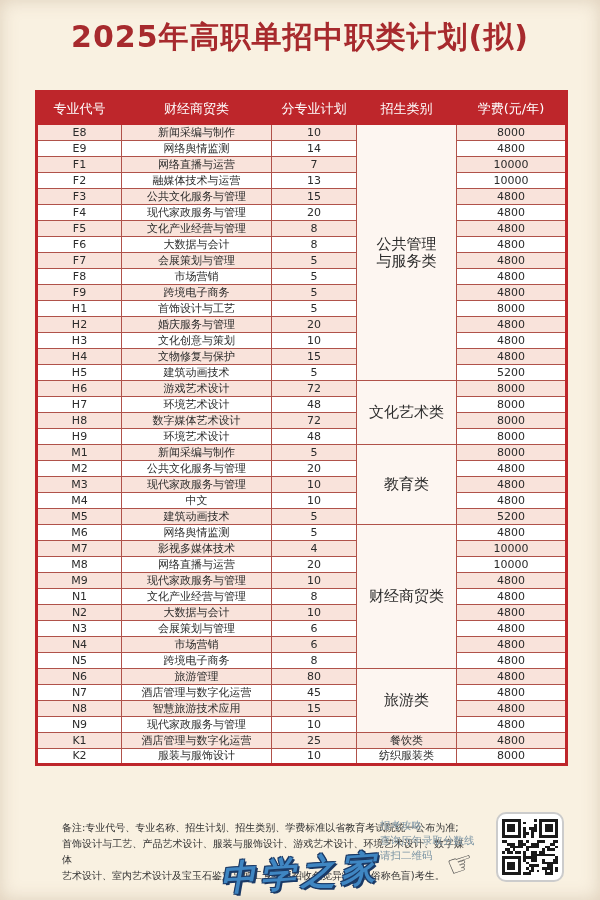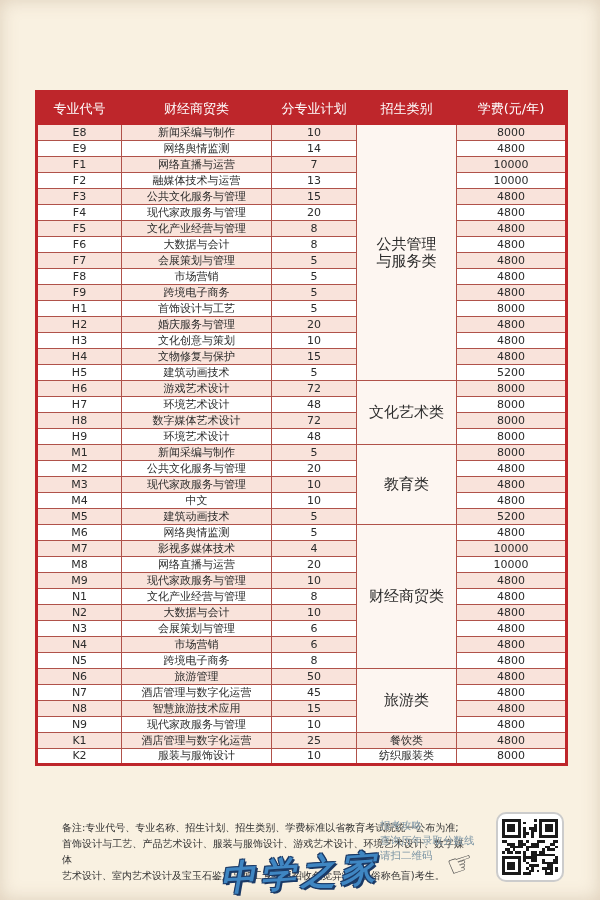--- a/index.html
+++ b/index.html
@@ -98,20 +98,21 @@
      -1px 1px 0 var(--wm-outline),
       2px 2px 0 var(--wm-outline);
     white-space:nowrap;
   }
 </style>
 </head>
 <body>
 
 <div class="page">
 
+  <h1 class="title">2025年高职单招中职类计划(拟)</h1>
 
   <table class="plan">
     <colgroup>
       <col style="width:85px">
       <col style="width:150px">
       <col style="width:85px">
       <col style="width:100px">
       <col style="width:110px">
     </colgroup>
     <thead>
@@ -329,21 +330,21 @@
         </tr>
         <tr class="row-white">
           <td>N5</td>
           <td>跨境电子商务</td>
           <td>8</td>
           <td>4800</td>
         </tr>
         <tr class="row-pink">
           <td>N6</td>
           <td>旅游管理</td>
-          <td>50</td>
+          <td>80</td>
           <td rowspan="4" class="cat-multi">旅游类</td>
           <td>4800</td>
         </tr>
         <tr class="row-white">
           <td>N7</td>
           <td>酒店管理与数字化运营</td>
           <td>45</td>
           <td>4800</td>
         </tr>
         <tr class="row-pink">

